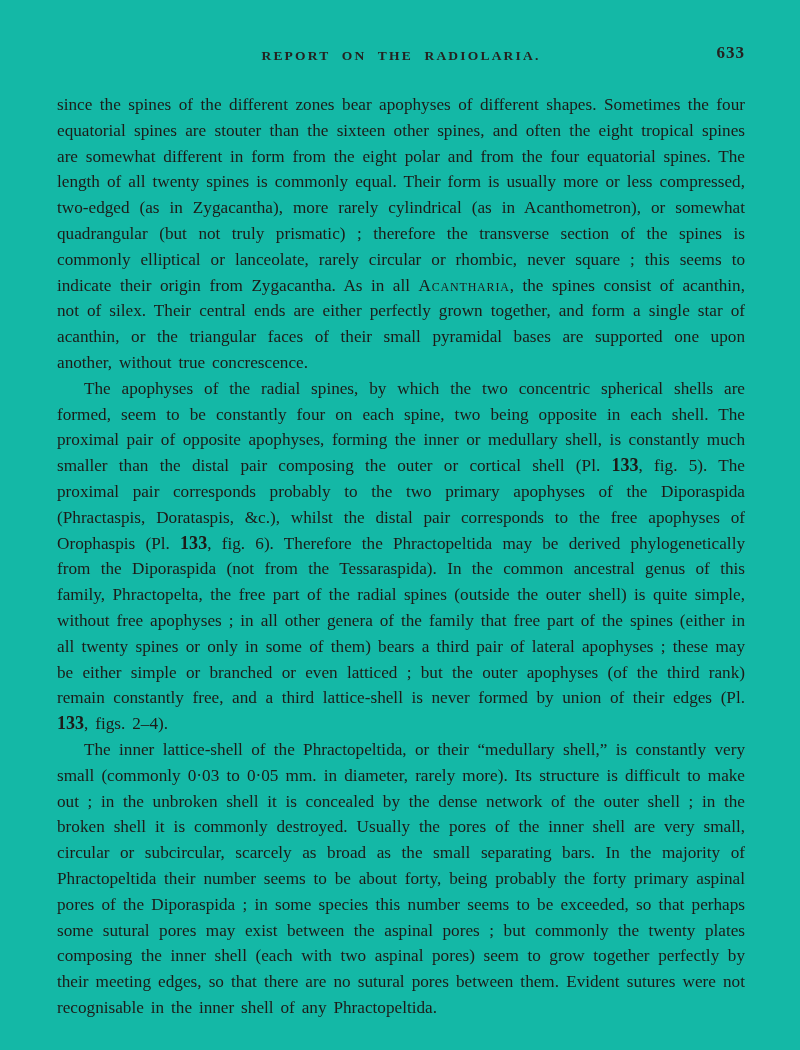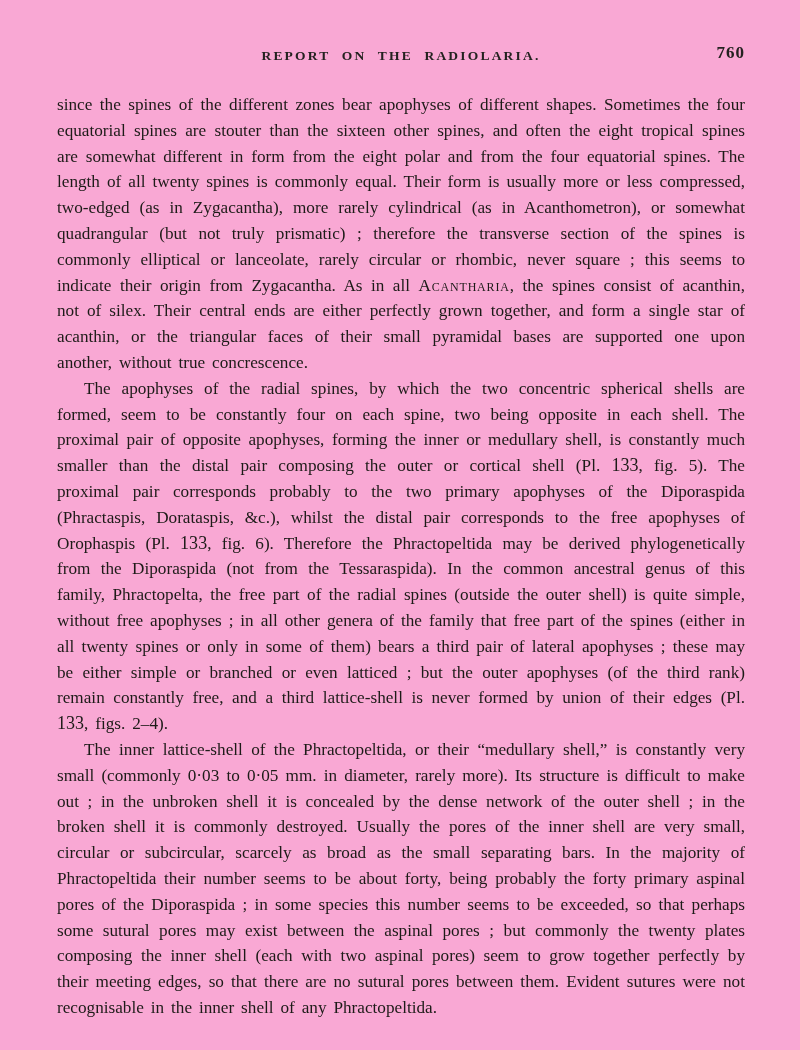--- a/index.html
+++ b/index.html
@@ -5,21 +5,21 @@
   html, body {
     margin: 0;
     padding: 0;
     background: #e9e9e6;
   }
   .page {
     position: relative;
     width: 800px;
     height: 1050px;
     margin: 0 auto;
-    background: #f9a8d4;
+    background: #14b8a6;
     box-sizing: border-box;
     padding: 46px 55px 0 57px;
     font-family: "Liberation Serif", "DejaVu Serif", serif;
     color: #1d1b18;
     overflow: hidden;
   }
   .header {
     position: relative;
     height: 22px;
     margin-bottom: 24px;
@@ -48,32 +48,32 @@
     word-spacing: 2.6px;
   }
   .para {
     margin: 0;
   }
   .para.indent {
     text-indent: 27px;
   }
   .seg-normal { font-style: normal; }
   .seg-italic { }
-  .seg-bold   { font-weight: normal; font-size: 105%; }
+  .seg-bold   { font-weight: bold; font-size: 105%; }
   .seg-smallcaps {
     font-variant: small-caps;
     letter-spacing: 0.8px;
   }
 </style>
 </head>
 <body>
 
 <div class="page">
   <div class="header">
     <span class="running-title">REPORT ON THE RADIOLARIA.</span>
-    <span class="page-number">760</span>
+    <span class="page-number">633</span>
   </div>
   <div class="text-body">
       <p class="para"><span class="seg-normal">since the spines of the different zones bear apophyses of different shapes.  Sometimes the four equatorial spines are stouter than the sixteen other spines, and often the eight tropical spines are somewhat different in form from the eight polar and from the four equatorial spines.  The length of all twenty spines is commonly equal.  Their form is usually more or less compressed, two-edged (as in </span><span class="seg-italic">Zygacantha</span><span class="seg-normal">), more rarely cylindrical (as in </span><span class="seg-italic">Acanthometron</span><span class="seg-normal">), or somewhat quadrangular (but not truly prismatic) ; therefore the transverse section of the spines is commonly elliptical or lanceolate, rarely circular or rhombic, never square ; this seems to indicate their origin from </span><span class="seg-italic">Zygacantha</span><span class="seg-normal">.  As in all </span><span class="seg-smallcaps">Acantharia</span><span class="seg-normal">, the spines consist of acanthin, not of silex.  Their central ends are either perfectly grown together, and form a single star of acanthin, or the triangular faces of their small pyramidal bases are supported one upon another, without true concrescence.</span></p>
       <p class="para indent"><span class="seg-normal">The apophyses of the radial spines, by which the two concentric spherical shells are formed, seem to be constantly four on each spine, two being opposite in each shell.  The proximal pair of opposite apophyses, forming the inner or medullary shell, is constantly much smaller than the distal pair composing the outer or cortical shell (Pl. </span><span class="seg-bold">133</span><span class="seg-normal">, fig. 5).  The proximal pair corresponds probably to the two primary apophyses of the Diporaspida (</span><span class="seg-italic">Phractaspis</span><span class="seg-normal">, </span><span class="seg-italic">Dorataspis</span><span class="seg-normal">, &amp;c.), whilst the distal pair corresponds to the free apophyses of </span><span class="seg-italic">Orophaspis</span><span class="seg-normal"> (Pl. </span><span class="seg-bold">133</span><span class="seg-normal">, fig. 6).  Therefore the Phractopeltida may be derived phylogenetically from the Diporaspida (not from the Tessaraspida).  In the common ancestral genus of this family, </span><span class="seg-italic">Phractopelta</span><span class="seg-normal">, the free part of the radial spines (outside the outer shell) is quite simple, without free apophyses ; in all other genera of the family that free part of the spines (either in all twenty spines or only in some of them) bears a third pair of lateral apophyses ; these may be either simple or branched or even latticed ; but the outer apophyses (of the third rank) remain constantly free, and a third lattice-shell is never formed by union of their edges (Pl. </span><span class="seg-bold">133</span><span class="seg-normal">, figs. 2–4).</span></p>
       <p class="para indent"><span class="seg-normal">The inner lattice-shell of the Phractopeltida, or their “medullary shell,” is constantly very small (commonly 0·03 to 0·05 mm. in diameter, rarely more).  Its structure is difficult to make out ; in the unbroken shell it is concealed by the dense network of the outer shell ; in the broken shell it is commonly destroyed.  Usually the pores of the inner shell are very small, circular or subcircular, scarcely as broad as the small separating bars.  In the majority of Phractopeltida their number seems to be about forty, being probably the forty primary aspinal pores of the Diporaspida ; in some species this number seems to be exceeded, so that perhaps some sutural pores may exist between the aspinal pores ; but commonly the twenty plates composing the inner shell (each with two aspinal pores) seem to grow together perfectly by their meeting edges, so that there are no sutural pores between them.  Evident sutures were not recognisable in the inner shell of any Phractopeltida.</span></p>
     </div>
 </div>
 
 </body></html>

